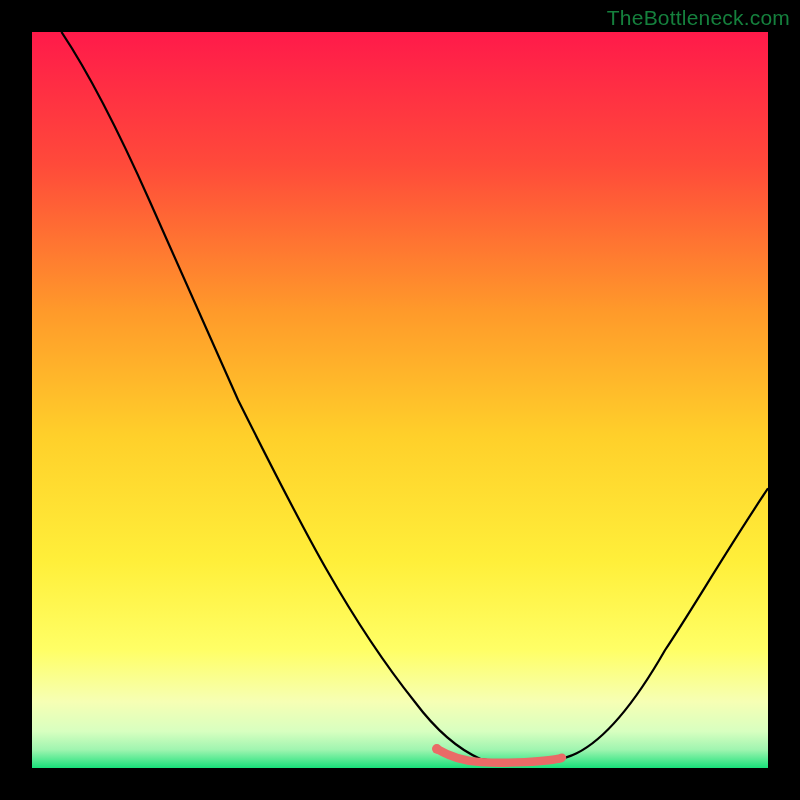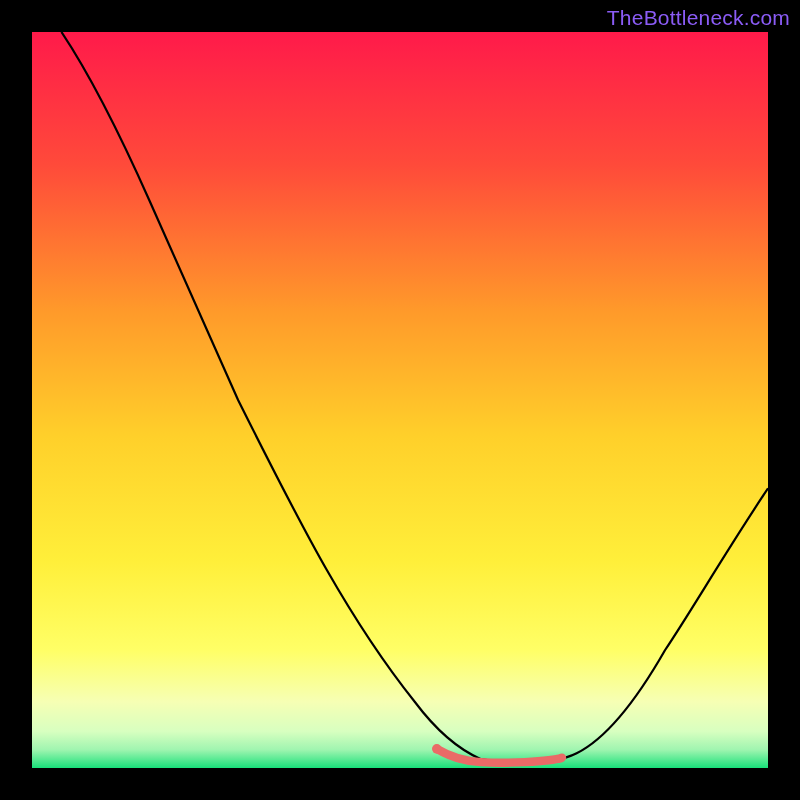--- a/index.html
+++ b/index.html
@@ -26,21 +26,21 @@
   .curve-svg {
     position: absolute;
     inset: 0;
     width: 100%;
     height: 100%;
   }
   .watermark {
     position: absolute;
     top: 6px;
     right: 10px;
-    color: #8b5cf6;
+    color: #15803d;
     font-size: 21px;
     font-weight: 500;
     letter-spacing: 0.2px;
   }
 </style>
 </head>
 <body>
 
 <div class="plot-area">
   <svg class="gradient-bg" viewBox="0 0 736 736" preserveAspectRatio="none">

